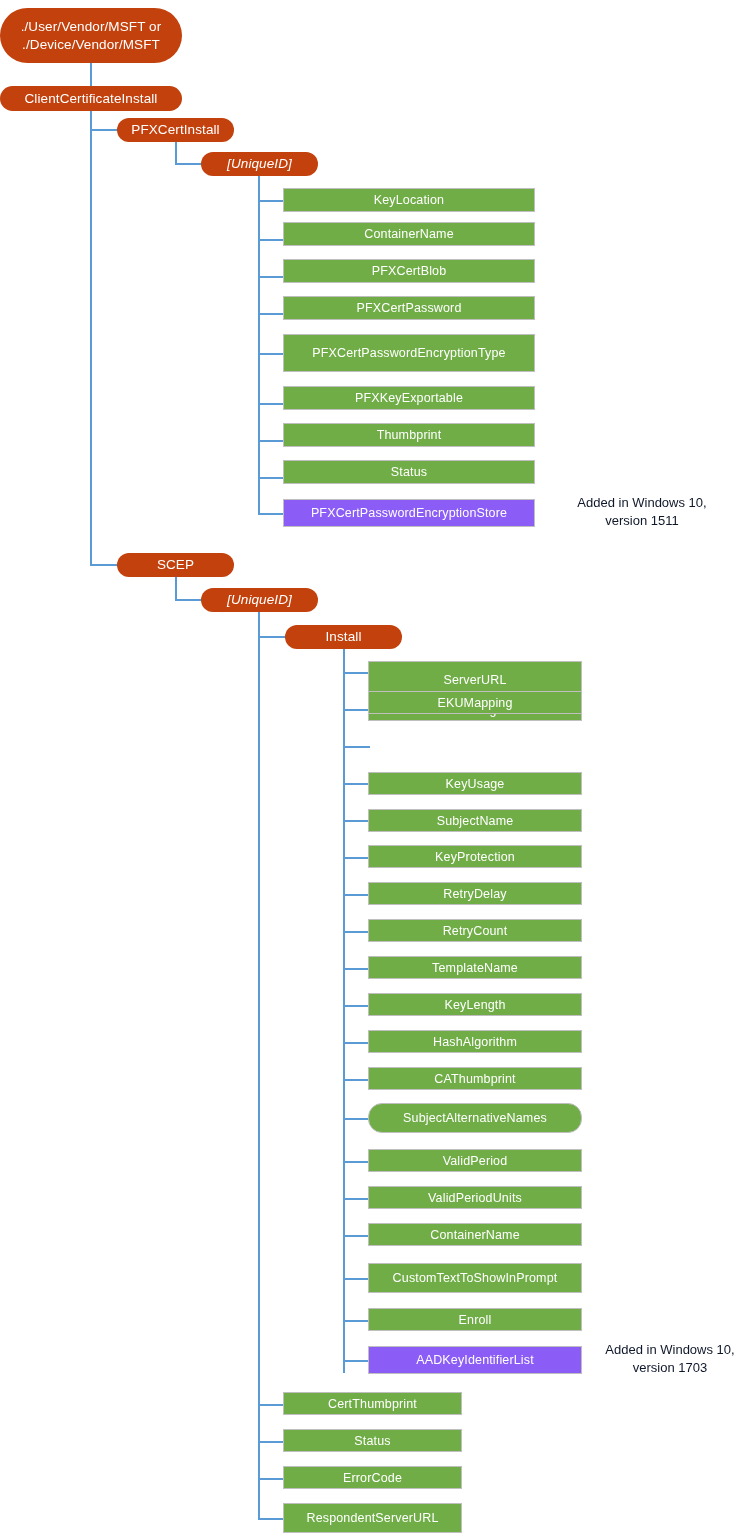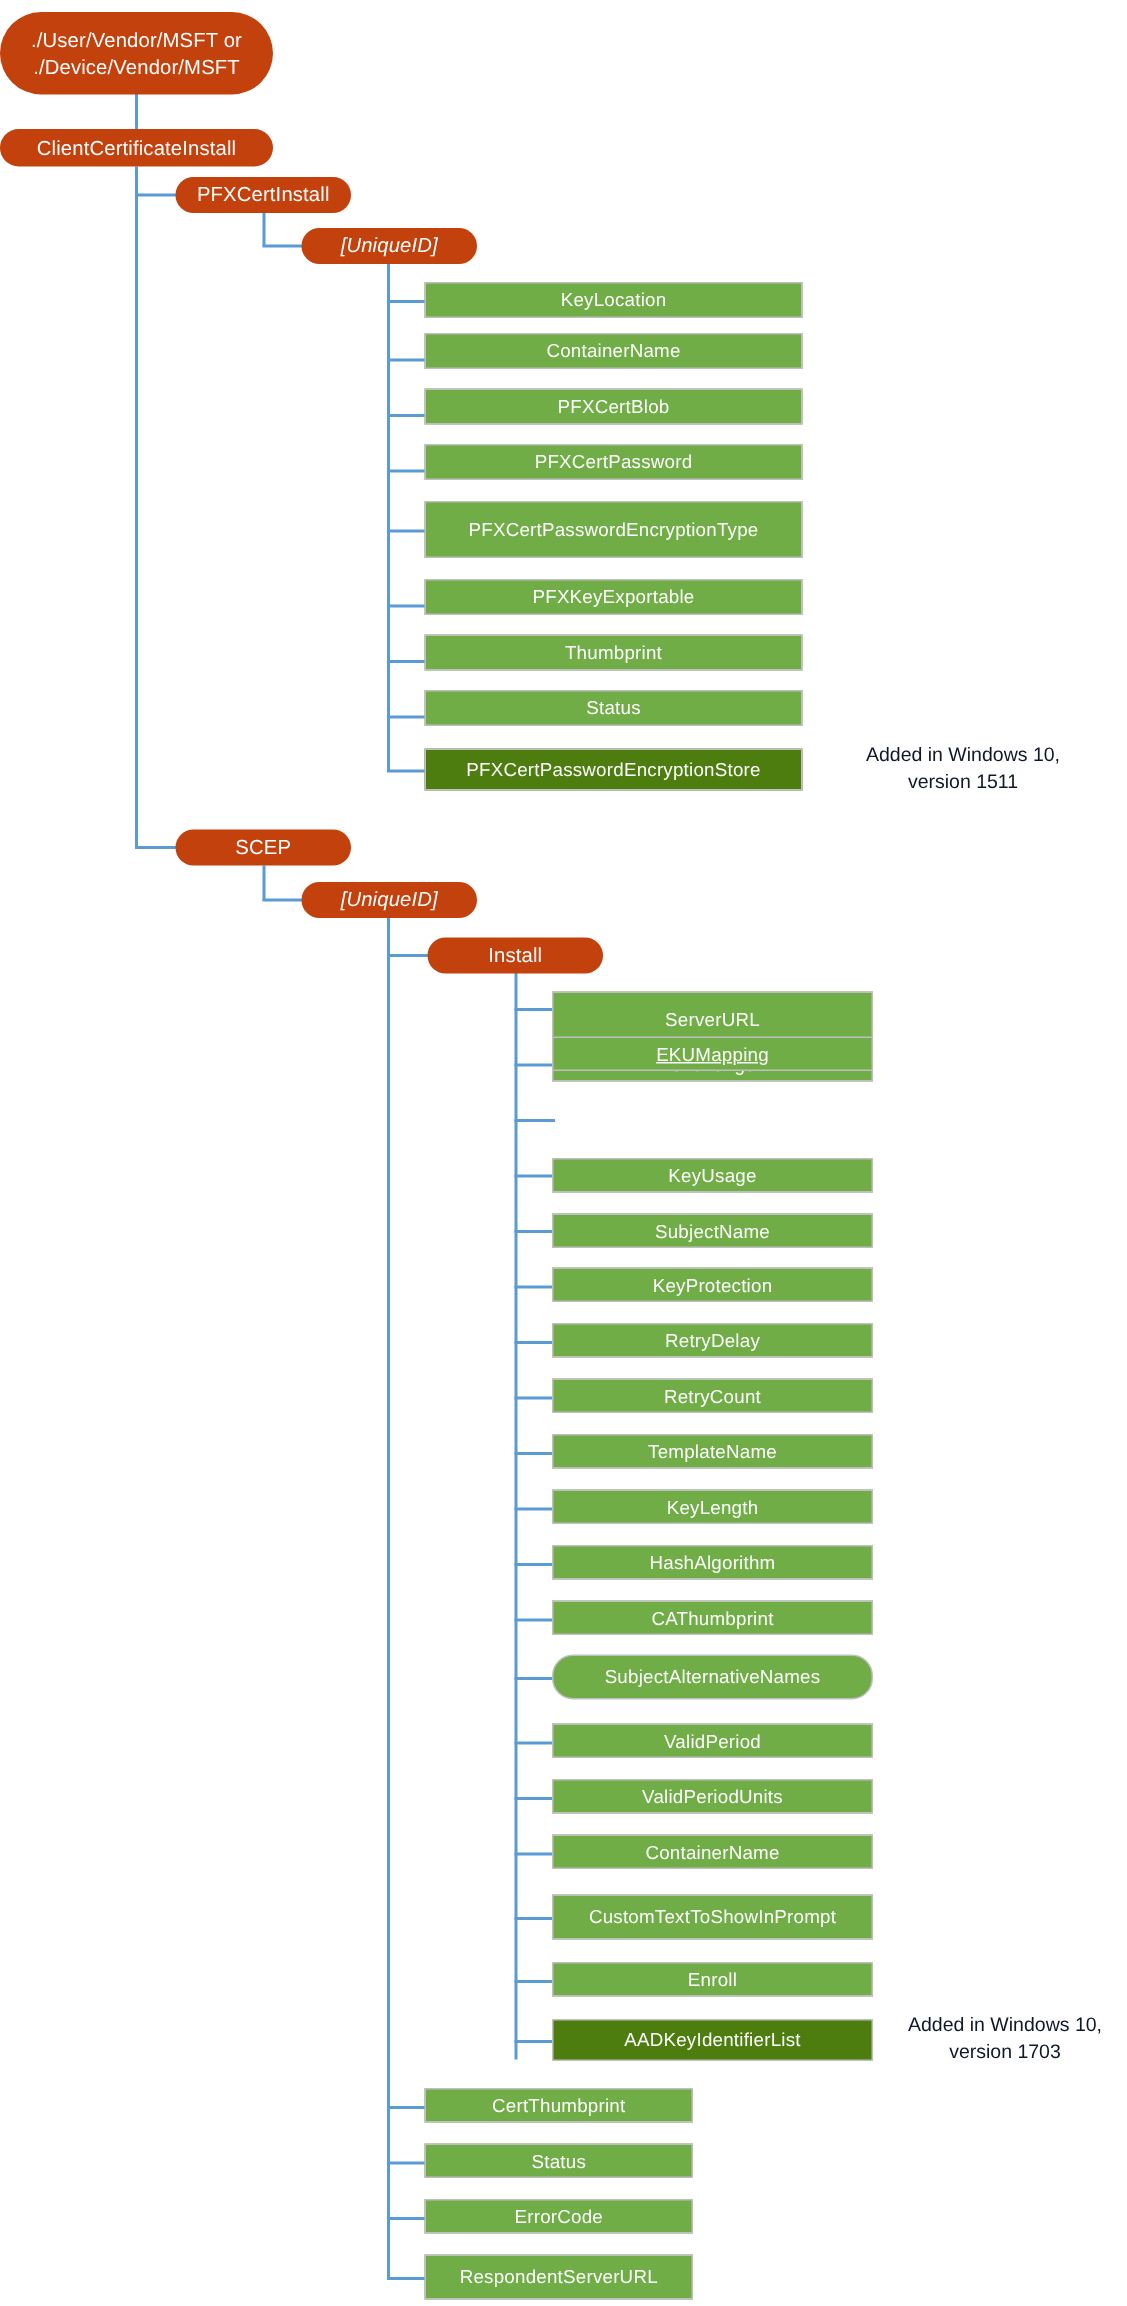--- a/index.html
+++ b/index.html
@@ -47,21 +47,21 @@
     display: flex;
     align-items: center;
     justify-content: center;
     text-align: center;
     font-size: 12.5px;
     letter-spacing: 0.15px;
     padding: 0 6px;
     white-space: nowrap;
   }
   .node-rect.blue {
-    background: #4d7c0f;
+    background: #8b5cf6;
   }
   
   .line-v {
     position: absolute;
     width: 2px;
     background: #5B9BD5;
   }
   .line-h {
     position: absolute;
     height: 2px;
@@ -148,21 +148,21 @@
   <div class="annotation" style="left:542px; top:494px; width:200px;">Added in Windows 10,
 version 1511</div>
 
   <div class="line-h" style="left:343px; top:672px; width:27px;"></div>
   <div class="node-rect" style="left:368px; top:661px; width:214px; height:38px;">ServerURL</div>
 
   <div class="line-h" style="left:343px; top:709px; width:27px;"></div>
   <div class="node-rect" style="left:368px; top:698px; width:214px; height:23px;">Challenge</div>
 
   <div class="line-h" style="left:343px; top:746px; width:27px;"></div>
-  <div class="node-rect" style="left:368px; top:691px; width:214px; height:23px;text-decoration:underline;">EKUMapping</div>
+  <div class="node-rect" style="left:368px; top:691px; width:214px; height:23px;">EKUMapping</div>
 
   <div class="line-h" style="left:343px; top:783px; width:27px;"></div>
   <div class="node-rect" style="left:368px; top:772px; width:214px; height:23px;">KeyUsage</div>
 
   <div class="line-h" style="left:343px; top:820px; width:27px;"></div>
   <div class="node-rect" style="left:368px; top:809px; width:214px; height:23px;">SubjectName</div>
 
   <div class="line-h" style="left:343px; top:857px; width:27px;"></div>
   <div class="node-rect" style="left:368px; top:845px; width:214px; height:23px;">KeyProtection</div>
 

